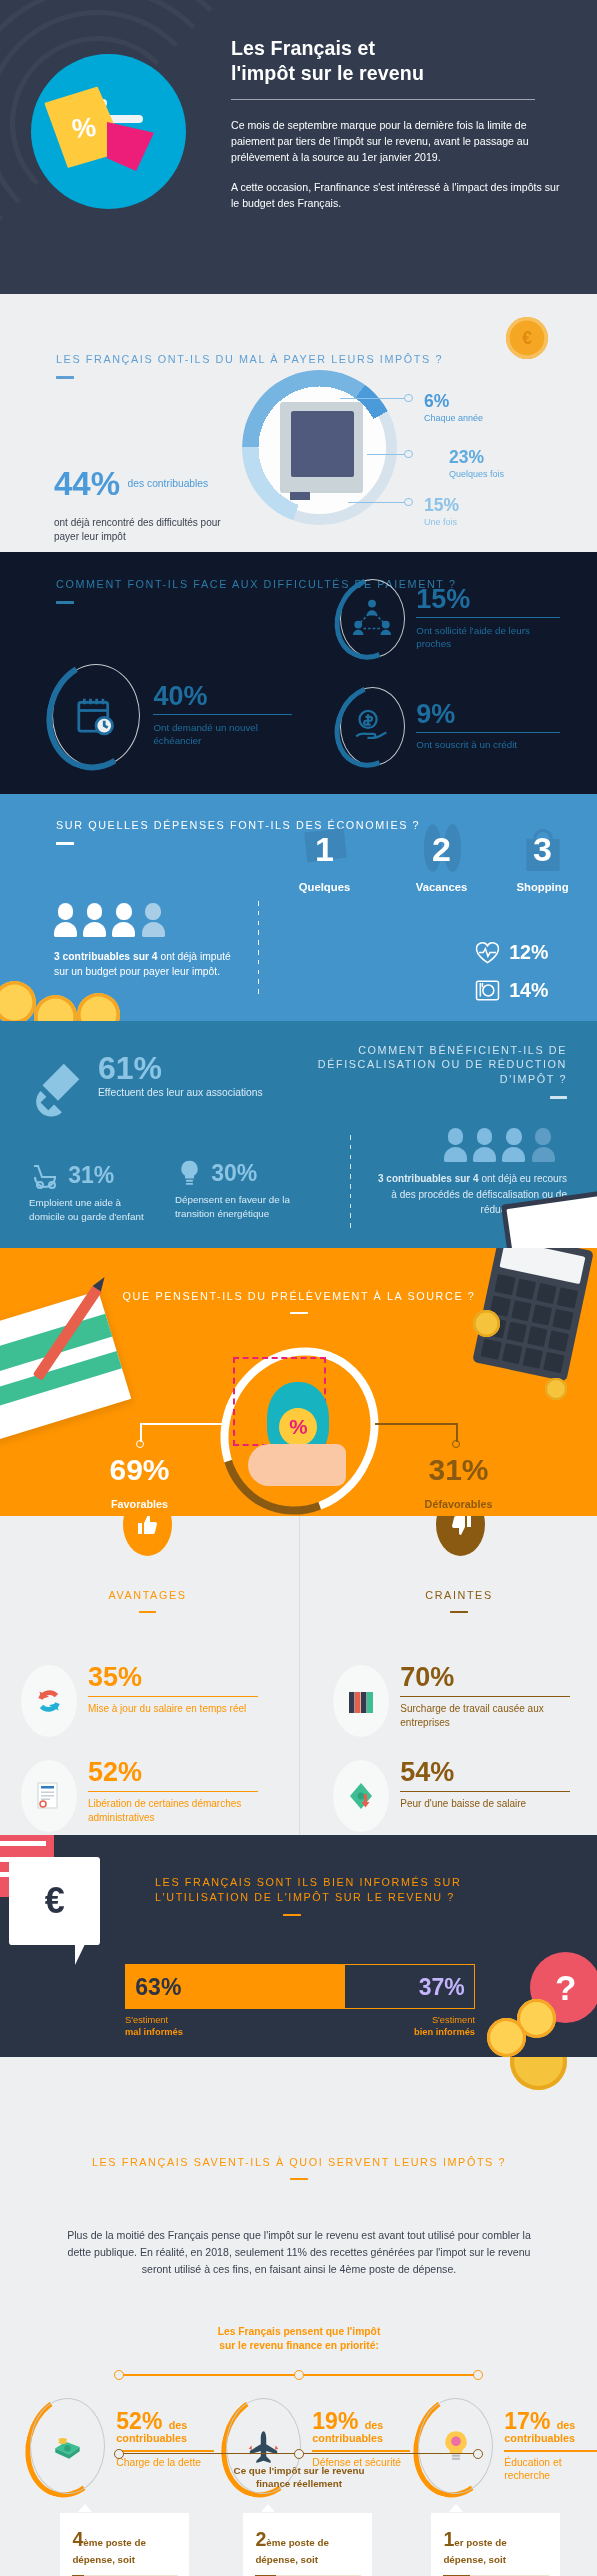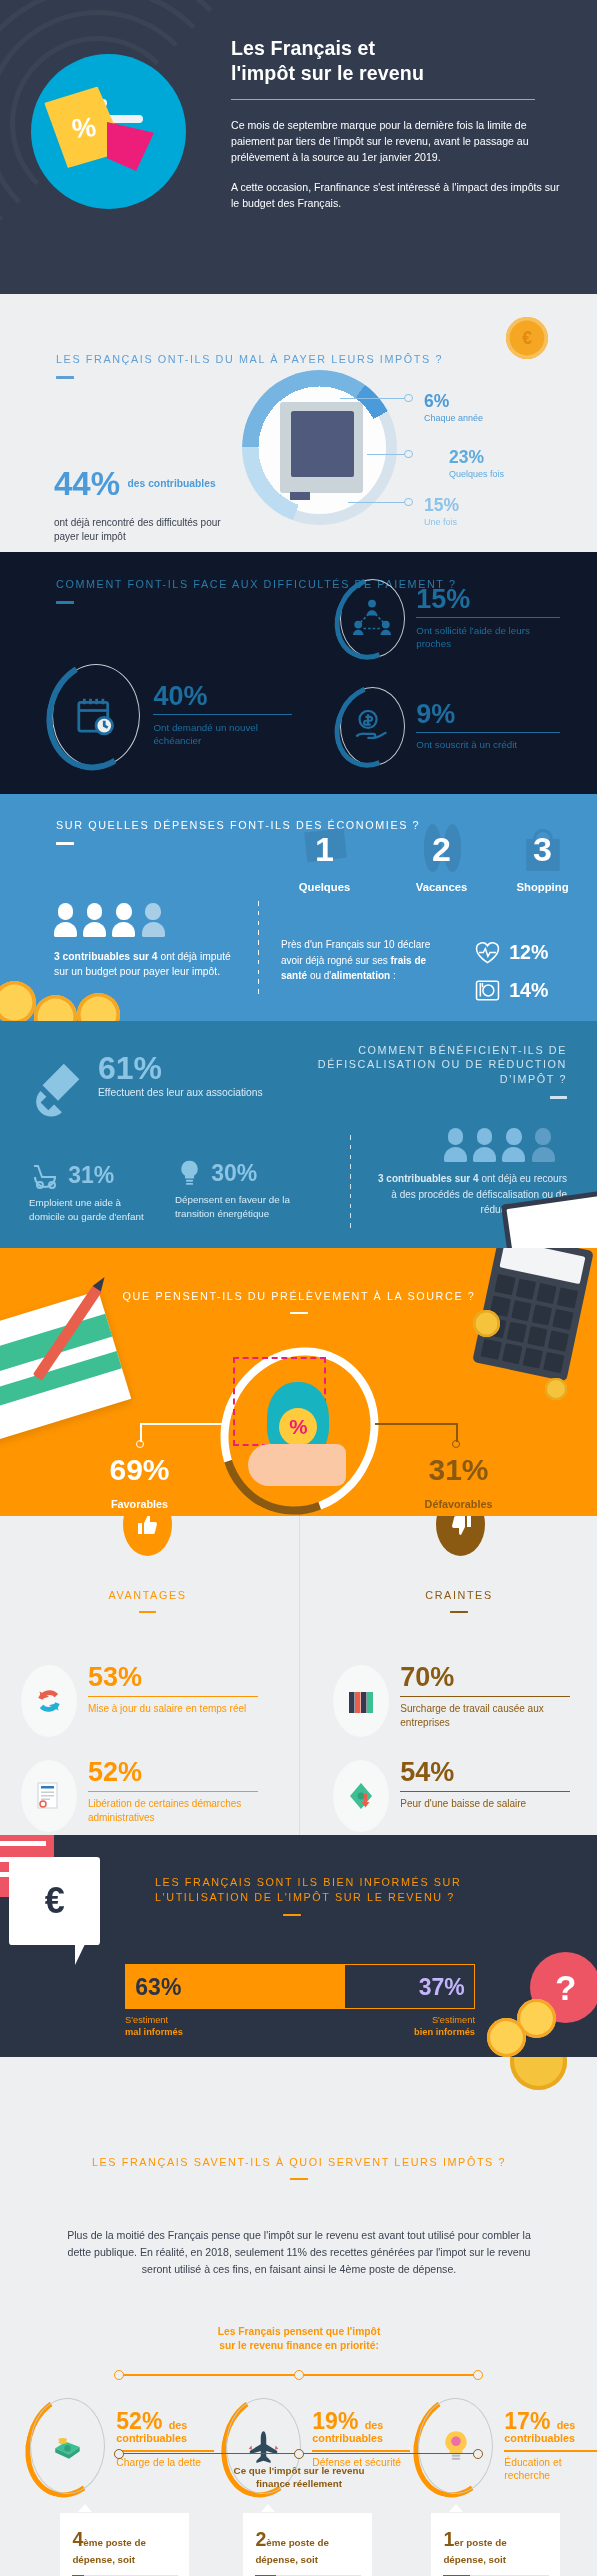--- a/index.html
+++ b/index.html
@@ -49,21 +49,21 @@
   .hero-divider{ width:304px; height:1px; background:rgba(255,255,255,.55); margin:13.4px 0 17.5px; }
   .hero-p{ font-size:10.6px; line-height:1.52; font-weight:400; margin-bottom:13.4px; }
 
   
   .s1{ position:relative; background:#eeeff0; height:258px; overflow:hidden; }
   .s1 .t{ position:absolute; left:56px; top:58px; }
   .s1 .t .sec-title{ font-size:10.8px; color:#5f9fd4; }
   .s1 .t .rule{ background:#5f9fd4; }
   .s1 .stat{ position:absolute; left:54px; top:174px; width:170px; }
   .s1 .num{ font-size:33px; color:#4b9ad9; font-weight:700; line-height:.95; display:inline-block; vertical-align:middle;}
-  .s1 .numlbl{ display:inline-block; vertical-align:middle; margin-left:5.2px; font-size:10.3px; color:#4b9ad9; line-height:1.18; font-weight:700;}
+  .s1 .numlbl{ display:inline-block; vertical-align:middle; margin-left:5.2px; font-size:10.3px; color:#4b9ad9; line-height:1.18; font-weight:400;}
   .s1 .sub{ margin-top:17px; font-size:10px; color:#3b4250; line-height:1.32; }
   .s1 .safe-wrap{ position:absolute; left:242px; top:76px; width:155px; height:155px; }
   .s1 .ring-out{ position:absolute; inset:0; border-radius:50%; background:#d6e2ec; }
   .s1 .ring-in{ position:absolute; inset:11.3px; border-radius:50%; background:#fdfdfd; }
   .s1 .safe{ position:absolute; left:38px; top:32px; width:83px; height:91px; background:#c9d3d8; border-radius:3.1px; }
   .s1 .safe-door{ position:absolute; left:11.3px; top:9.3px; width:63px; height:66px; background:#4f5a7d; border-radius:2.6px; }
   .s1 .safe-foot{ position:absolute; left:10.3px; bottom:-7.2px; width:19.6px; height:8.2px; background:#4f5a7d; }
   .s1 .donut{ position:absolute; left:242px; top:76px; width:155px;height:155px; border-radius:50%;
       background:conic-gradient(from 200deg, #bcdcf2 0 70deg, #76b4e2 70deg 196deg, #4b9ad9 196deg 222deg, rgba(0,0,0,0) 222deg 360deg);
       -webkit-mask:radial-gradient(circle, transparent 0 61px, #000 61px);
@@ -447,23 +447,20 @@
       <div class="glyph">
         <svg viewBox="0 0 100 100" style="width:52px;height:52px;fill:#3d86ba;margin:0 auto;display:block">
           <path d="M18 34h64v62H18z"></path>
             <path d="M34 34a16 16 0 0132 0" fill="none" stroke="#3d86ba" stroke-width="6"></path>
           </svg>
         <div class="n">3</div>
       </div>
       <div class="lbl">Shopping</div>
     </div>
 
-    <div class="mid">
-      <span>Près d'un Français sur 10 déclare avoir déjà rogné sur ses </span><b>frais de santé</b><span> ou d'</span><b>alimentation</b><span> :</span>
-    </div>
 
     <div class="rows">
       <div class="r">
         <svg viewBox="0 0 64 64" style="width:27px;height:27px;fill:none;stroke:#fff;stroke-width:3.6">
           <path d="M32 56S6 40 6 23A14 14 0 0132 16a14 14 0 0126 7c0 17-26 33-26 33z"></path>
           <path d="M12 32h10l5-9 6 18 5-9h14"></path>
           </svg>
         <div class="v">12%</div>
       </div>
       <div class="r">
@@ -637,21 +634,21 @@
     <div class="item" style="left:20.6px;top:149px;width:268px">
       <div class="ic">
         <svg viewBox="0 0 64 64" style="width:34px;height:34px;fill:none;stroke-width:9">
           <path d="M46 22a18 18 0 00-30 6" stroke="#E8604C"></path>
             <path d="M18 42a18 18 0 0030-6" stroke="#23B0D6"></path>
           <path d="M14 14l4 14 14-4" fill="#E8604C" stroke="none"></path>
             <path d="M50 50l-4-14-14 4" fill="#23B0D6" stroke="none"></path>
           </svg>
       </div>
       <div style="width:170px">
-        <div class="v" style="color:#FF9500">53%</div>
+        <div class="v" style="color:#FF9500">35%</div>
         <div class="hl" style="background:#FF9500"></div>
         <div class="c" style="color:#FF9500">Mise à jour du salaire en temps réel</div>
       </div>
     </div>
 
     <div class="item" style="left:20.6px;top:244px;width:268px">
       <div class="ic">
         <svg viewBox="0 0 64 64" style="width:32px;height:32px">
           <rect x="10" y="6" width="38" height="50" fill="#fff" stroke="#ccd3d8" stroke-width="2"></rect>
           <rect x="16" y="12" width="26" height="5" fill="#2E7BBF"></rect>

